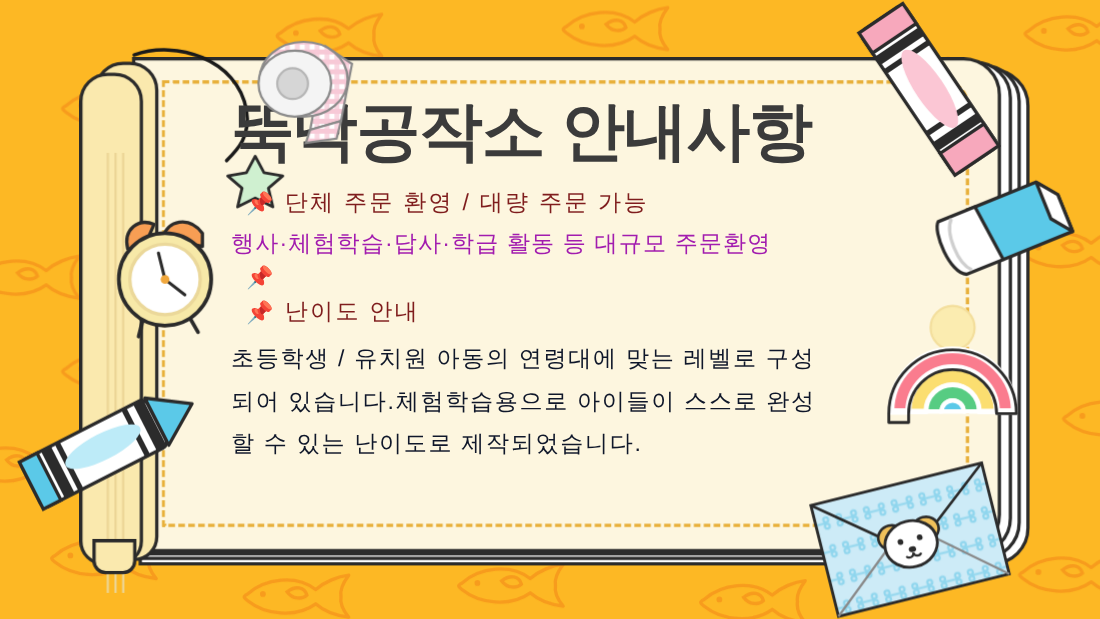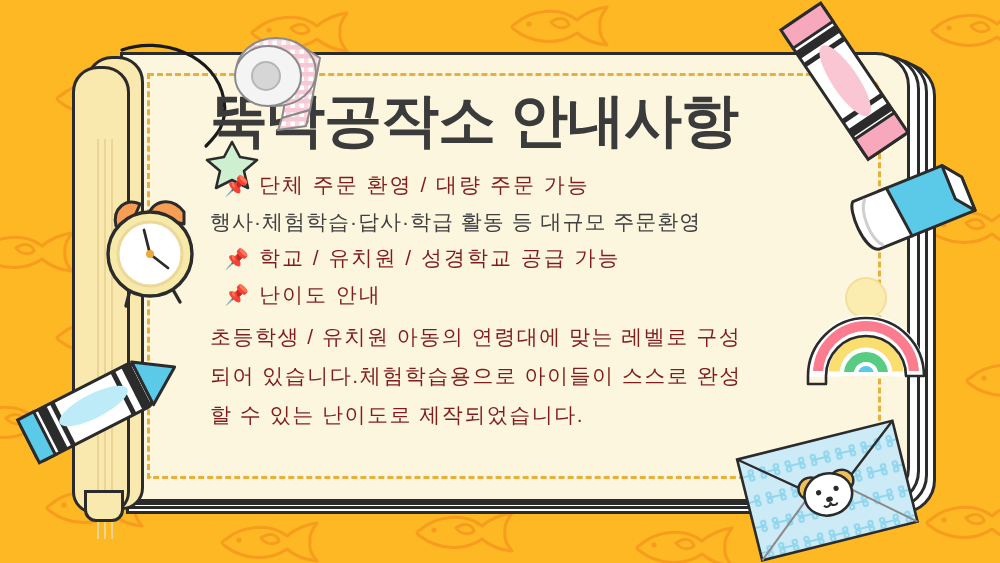--- a/index.html
+++ b/index.html
@@ -137,28 +137,28 @@
     flex: 0 0 auto;
   }
   .bullet-text {
     font-size: 21px;
     color: #7f1d1d;
     letter-spacing: 2px;
     line-height: 1.45;
   }
   .plain-line {
     font-size: 21px;
-    color: #404040;
+    color: #a21caf;
     letter-spacing: 1px;
     line-height: 1.45;
     margin: 0 0 6px 0;
   }
   .para {
     font-size: 21px;
-    color: #7f1d1d;
+    color: #0f172a;
     letter-spacing: 1.5px;
     line-height: 1.85;
     margin: 8px 0 0 0;
     width: 540px;
   }
 
   
   .deco { position: absolute; z-index: 7; }
   .deco svg { display: block; overflow: visible; }
 
@@ -366,21 +366,20 @@
 
     <div class="bullet-row">
       <span class="pin-icon">📌</span>
       <span class="bullet-text">단체 주문 환영 / 대량 주문 가능</span>
     </div>
 
     <p class="plain-line">행사·체험학습·답사·학급 활동 등 대규모 주문환영</p>
 
     <div class="bullet-row">
       <span class="pin-icon">📌</span>
-      <span class="bullet-text">학교 / 유치원 / 성경학교 공급 가능</span>
     </div>
 
     <div class="bullet-row">
       <span class="pin-icon">📌</span>
       <span class="bullet-text">난이도 안내</span>
     </div>
 
     <p class="para">초등학생 / 유치원 아동의 연령대에 맞는 레벨로 구성되어 있습니다.체험학습용으로 아이들이 스스로 완성할 수 있는 난이도로 제작되었습니다.</p>
 
   </div>

